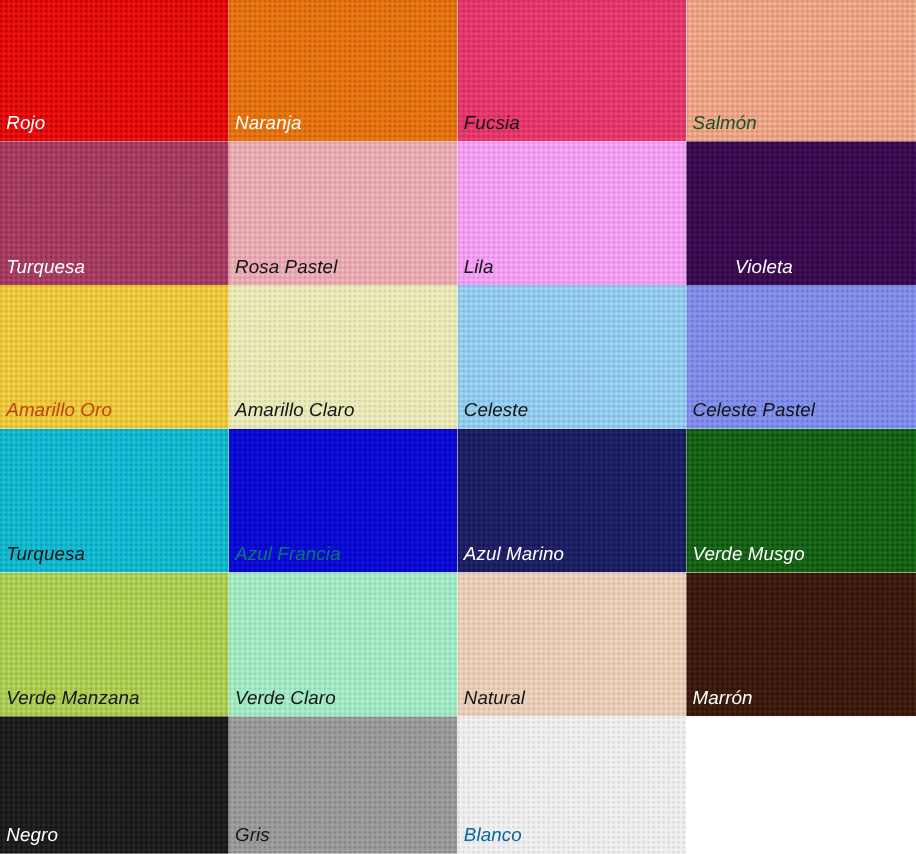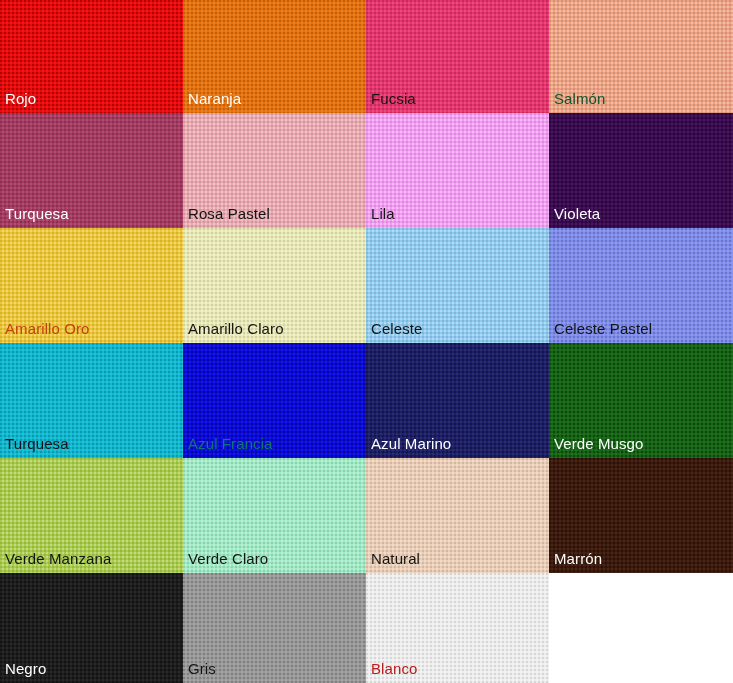--- a/index.html
+++ b/index.html
@@ -14,20 +14,21 @@
     font-family: "Liberation Sans", sans-serif;
   }
 
   #swatch-grid {
     position: relative;
     width: 733px;
     height: 515px;
     display: grid;
     grid-template-columns: 183px 183px 183px 184px;
     grid-template-rows: 113px 115px 115px 115px 115px 110px;
+    font-style: italic;
   }
 
   .swatch {
     position: relative;
     overflow: hidden;
     box-sizing: border-box;
   }
 
   
   .swatch .fill {
@@ -112,21 +113,21 @@
       <div class="swatch-label on-light" style="color: rgb(20, 20, 20);">Rosa Pastel</div>
     </div>
     <div class="swatch light">
       <div class="fill" style="background-color: rgb(244, 156, 244);"></div>
       <div class="weave"></div>
       <div class="swatch-label on-light" style="color: rgb(20, 20, 20);">Lila</div>
     </div>
     <div class="swatch dark">
       <div class="fill" style="background-color: rgb(59, 10, 82);"></div>
       <div class="weave"></div>
-      <div class="swatch-label on-dark" style="color: rgb(255, 255, 255);">Violeta</div>
+      <div class="swatch-label on-dark" style="color: rgb(255, 255, 255); padding-left: 34px;">Violeta</div>
     </div>
     <div class="swatch light">
       <div class="fill" style="background-color: rgb(237, 198, 52);"></div>
       <div class="weave"></div>
       <div class="swatch-label on-light" style="color: #c2410c;">Amarillo Oro</div>
     </div>
     <div class="swatch light">
       <div class="fill" style="background-color: rgb(233, 233, 181);"></div>
       <div class="weave"></div>
       <div class="swatch-label on-light" style="color: rgb(20, 20, 20);">Amarillo Claro</div>
@@ -187,15 +188,15 @@
       <div class="swatch-label on-dark" style="color: rgb(255, 255, 255);">Negro</div>
     </div>
     <div class="swatch mid">
       <div class="fill" style="background-color: rgb(154, 154, 154);"></div>
       <div class="weave"></div>
       <div class="swatch-label on-light" style="color: rgb(20, 20, 20);">Gris</div>
     </div>
     <div class="swatch light">
       <div class="fill" style="background-color: rgb(238, 238, 238);"></div>
       <div class="weave"></div>
-      <div class="swatch-label on-light" style="color: #b91c1c;">Blanco</div>
+      <div class="swatch-label on-light" style="color: #0369a1;">Blanco</div>
     </div>
   </div>
 
 </body></html>

